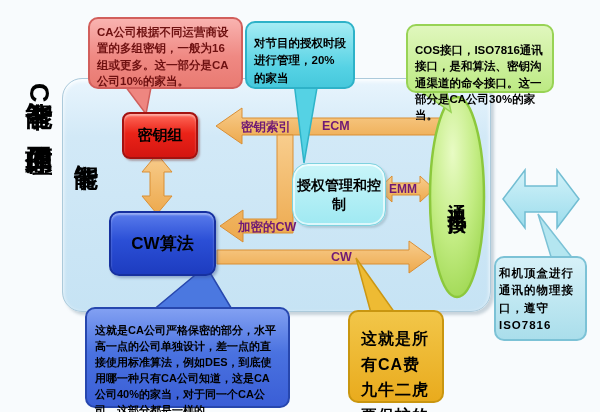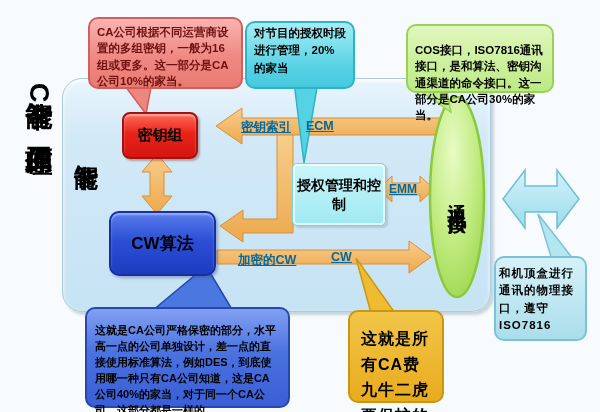--- a/index.html
+++ b/index.html
@@ -46,45 +46,45 @@
     border:2px solid #a31210;font-size:15px;
     box-shadow:2px 2px 2px rgba(120,60,60,.4), inset 0 2px 2px rgba(255,255,255,.45);
   }
   .node-cw{
     left:109px;top:211px;width:103px;height:61px;border-radius:10px;
     background:linear-gradient(180deg,#5a7cec 0%,#2b4fd6 45%,#1d3cc0 100%);
     border:2px solid #16309f;font-size:17px;
     box-shadow:2px 2px 3px rgba(60,80,140,.4), inset 0 2px 2px rgba(255,255,255,.4);
   }
   .node-auth{
-    left:292px;top:163px;width:88px;height:57px;border-radius:5px;
+    left:292px;top:163px;width:88px;height:57px;border-radius:16px;
     background:linear-gradient(180deg,#c9f5f9 0%,#9fe9f2 100%);
     border:1px solid #7ed2df;
     box-shadow:inset 0 0 0 2px rgba(255,255,255,.65), 2px 2px 2px rgba(120,150,160,.35);
     font-size:14px;line-height:1.3;padding:2px;
   }
   .node-comm-label{
     position:absolute;left:441px;top:133px;width:32px;height:130px;
     writing-mode:vertical-rl;font-size:19px;font-weight:bold;color:#000;
     letter-spacing:5px;z-index:3;display:flex;align-items:center;justify-content:center;
   }
 
   
-  .flow-label{position:absolute;z-index:3;font-size:12.5px;font-weight:bold;color:#0369a1;white-space:nowrap;text-decoration:underline;}
+  .flow-label{position:absolute;z-index:3;font-size:12.5px;font-weight:bold;color:#701a75;white-space:nowrap;}
 
   
   .bubble{position:absolute;z-index:4;border-radius:10px;font-weight:bold;color:#000;
           box-sizing:border-box;}
   .bubble-pink{
     left:88px;top:17px;width:155px;height:72px;padding:5px 7px;
     background:linear-gradient(180deg,#f9b3b0 0%,#ef8983 55%,#e97a72 100%);
     border:2px solid #d25f5c;color:#6e1010;font-size:11.5px;line-height:1.42;
   }
   .bubble-cyan{
-    left:245px;top:21px;width:110px;height:68px;padding:2px 7px;
+    left:245px;top:21px;width:110px;height:68px;padding:12px 7px;
     background:linear-gradient(180deg,#a5ecf4 0%,#55d2e4 70%,#46c8dc 100%);
     border:2px solid #2eb2c8;font-size:11.5px;line-height:1.5;
   }
   .bubble-green{
     left:406px;top:24px;width:148px;height:69px;padding:16px 7px;
     background:linear-gradient(180deg,#e0f7bd 0%,#bdea84 100%);
     border:2px solid #98d355;font-size:11.5px;line-height:1.42;
   }
   .bubble-rightblue{
     left:494px;top:256px;width:93px;height:85px;padding:7px 3px;
@@ -151,22 +151,22 @@
     <path d="M356,258 L371,313 L395,313 Z" fill="#eebb33" stroke="#cb9714" stroke-width="1.5"></path>
     <path d="M206,266 L152,311 L233,311 Z" fill="#4b78e0" stroke="#2747ae" stroke-width="1.5"></path>
   </svg>
 
   <div class="node node-keygroup">密钥组</div>
   <div class="node node-cw">CW算法</div>
   <div class="node node-auth">授权管理和控制</div>
   <div class="node-comm-label">通讯接口</div>
 
   <div class="flow-label" style="left:241px;top:119px;">密钥索引</div>
-  <div class="flow-label" style="left:306px;top:119px;">ECM</div>
-  <div class="flow-label" style="left:238px;top:219px;margin-top:33px;">加密的CW</div>
+  <div class="flow-label" style="left:322px;top:119px;">ECM</div>
+  <div class="flow-label" style="left:238px;top:219px;">加密的CW</div>
   <div class="flow-label" style="left:331px;top:250px;">CW</div>
   <div class="flow-label" style="left:389px;top:182px;font-size:12px;">EMM</div>
 
   <div class="bubble bubble-pink">CA公司根据不同运营商设置的多组密钥，一般为16组或更多。这一部分是CA公司10%的家当。</div>
   <div class="bubble bubble-cyan">对节目的授权时段进行管理，20%的家当</div>
   <div class="bubble bubble-green">COS接口，ISO7816通讯接口，是和算法、密钥沟通渠道的命令接口。这一部分是CA公司30%的家当。</div>
   <div class="bubble bubble-rightblue">和机顶盒进行通讯的物理接口，遵守ISO7816</div>
   <div class="bubble bubble-yellow">这就是所有CA费九牛二虎要保护的对象</div>
   <div class="bubble bubble-bottomblue">这就是CA公司严格保密的部分，水平高一点的公司单独设计，差一点的直接使用标准算法，例如DES，到底使用哪一种只有CA公司知道，这是CA公司40%的家当，对于同一个CA公司，这部分都是一样的。</div>
 

